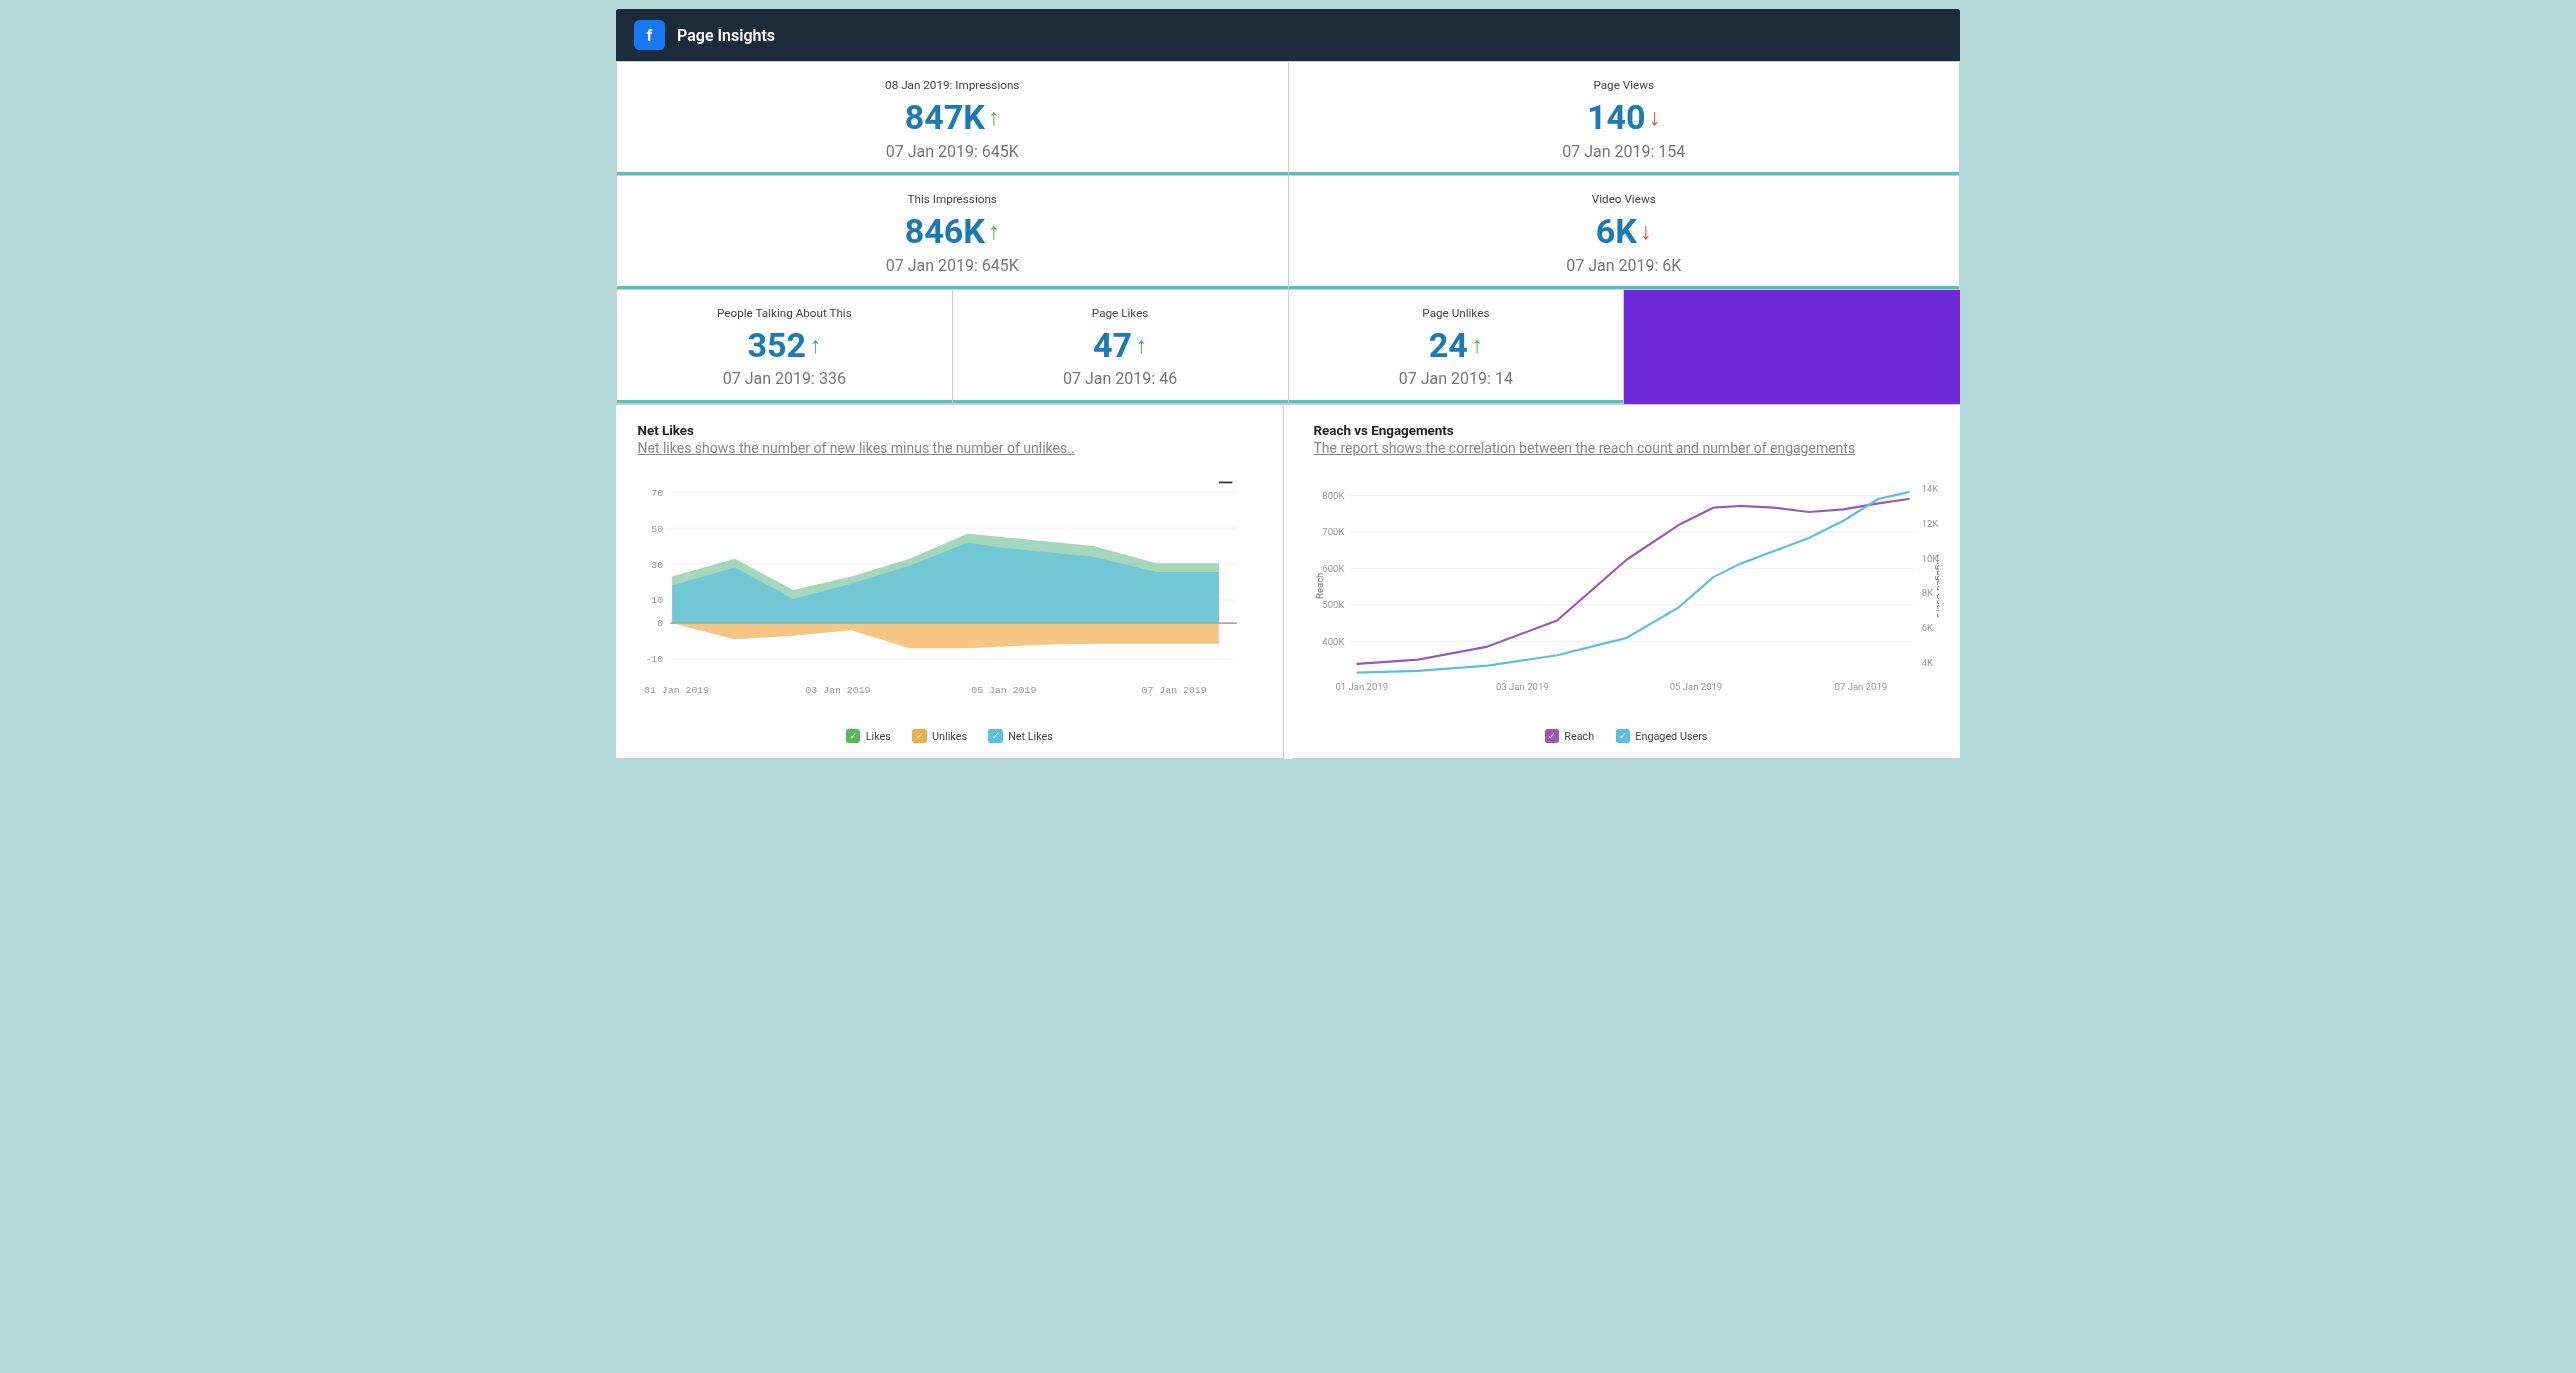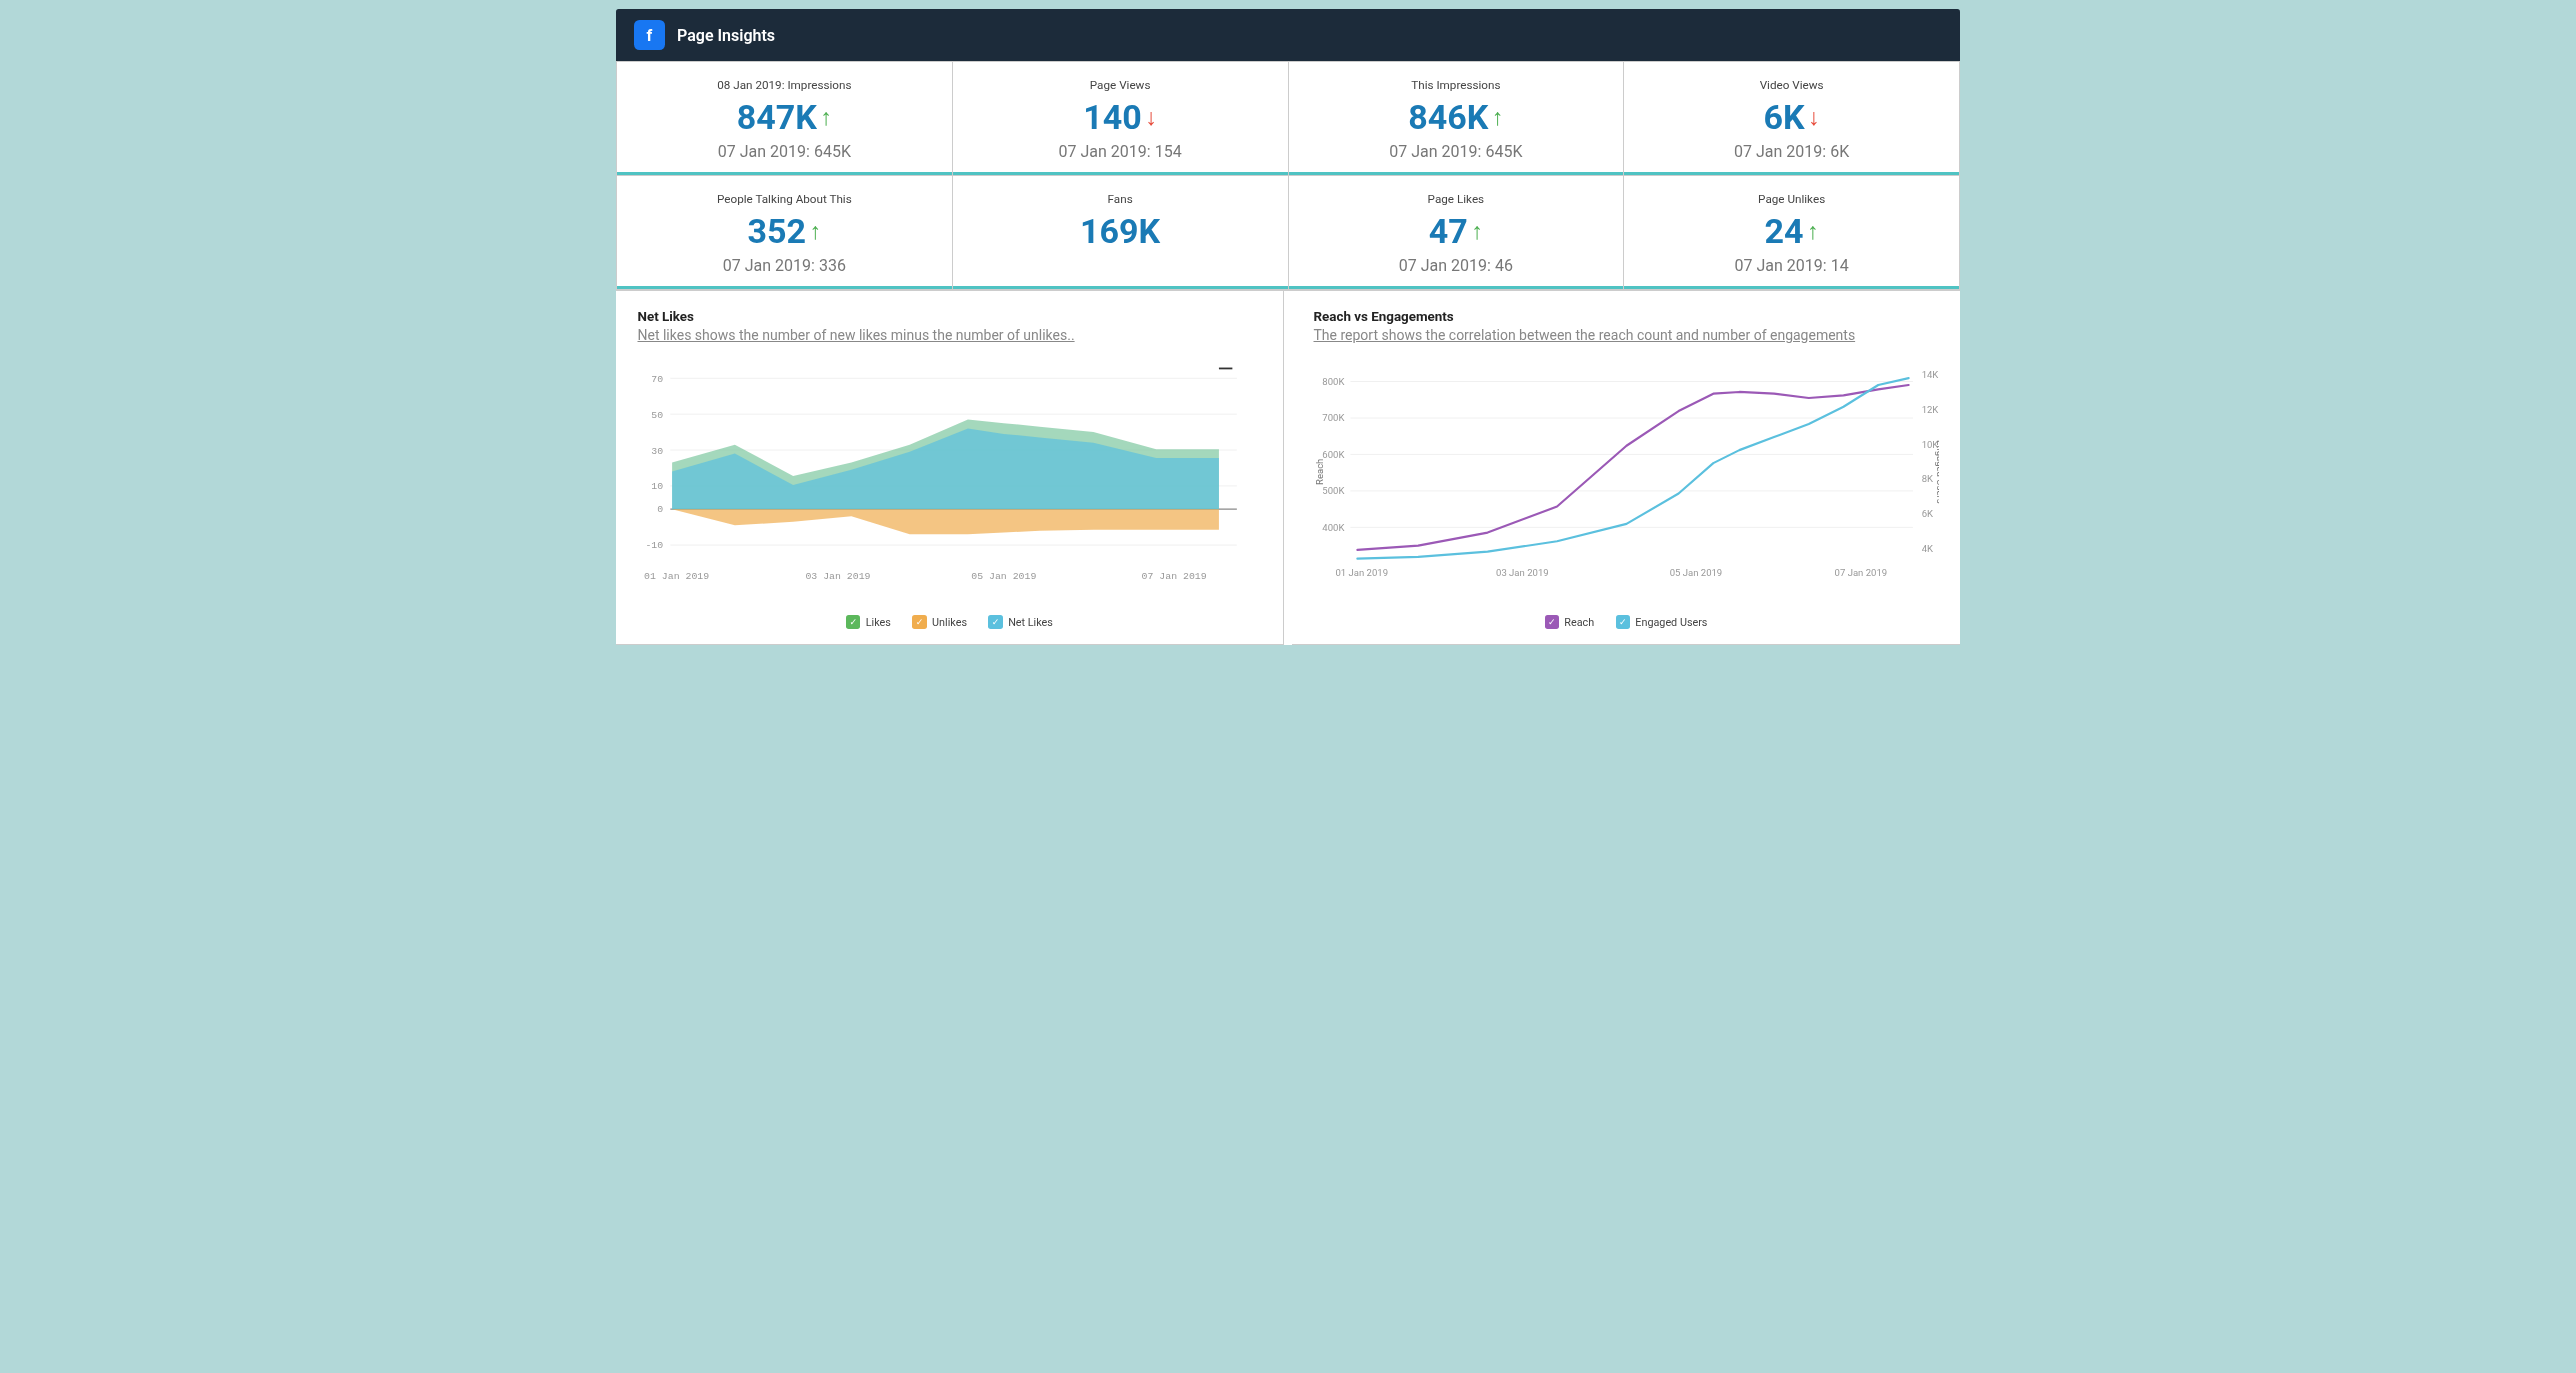--- a/index.html
+++ b/index.html
@@ -35,21 +35,21 @@
       align-items: center;
       justify-content: center;
     }
     .header-title {
       font-size: 16px;
       font-weight: 600;
       color: white;
     }
     .metrics-grid {
       display: grid;
-      grid-template-columns: repeat(4, 1fr);
+      grid-template-columns: repeat(2, 1fr);
       border-left: 0.9px solid #ccc;
       border-top: 0.9px solid #ccc;
       background: #bef264;
     }
     .metric-card {
       background: white;
       padding: 16px 18px 14.3px;
       border-right: 0.9px solid #ccc;
       border-bottom: 0.9px solid #ccc;
       text-align: center;
@@ -211,27 +211,20 @@
 
     <div class="metric-card">
       <div class="metric-label">People Talking About This</div>
       <div class="metric-value">
         <span>352</span>
         <span class="arrow-up">↑</span>
       </div>
       <div class="metric-prev">07 Jan 2019: 336</div>
     </div>
 
-    <div class="metric-card">
-      <div class="metric-label">Fans</div>
-      <div class="metric-value">
-        <span>169K</span>
-      </div>
-      <div class="metric-prev"></div>
-    </div>
 
     <div class="metric-card">
       <div class="metric-label">Page Likes</div>
       <div class="metric-value">
         <span>47</span>
         <span class="arrow-up">↑</span>
       </div>
       <div class="metric-prev">07 Jan 2019: 46</div>
     </div>
 

